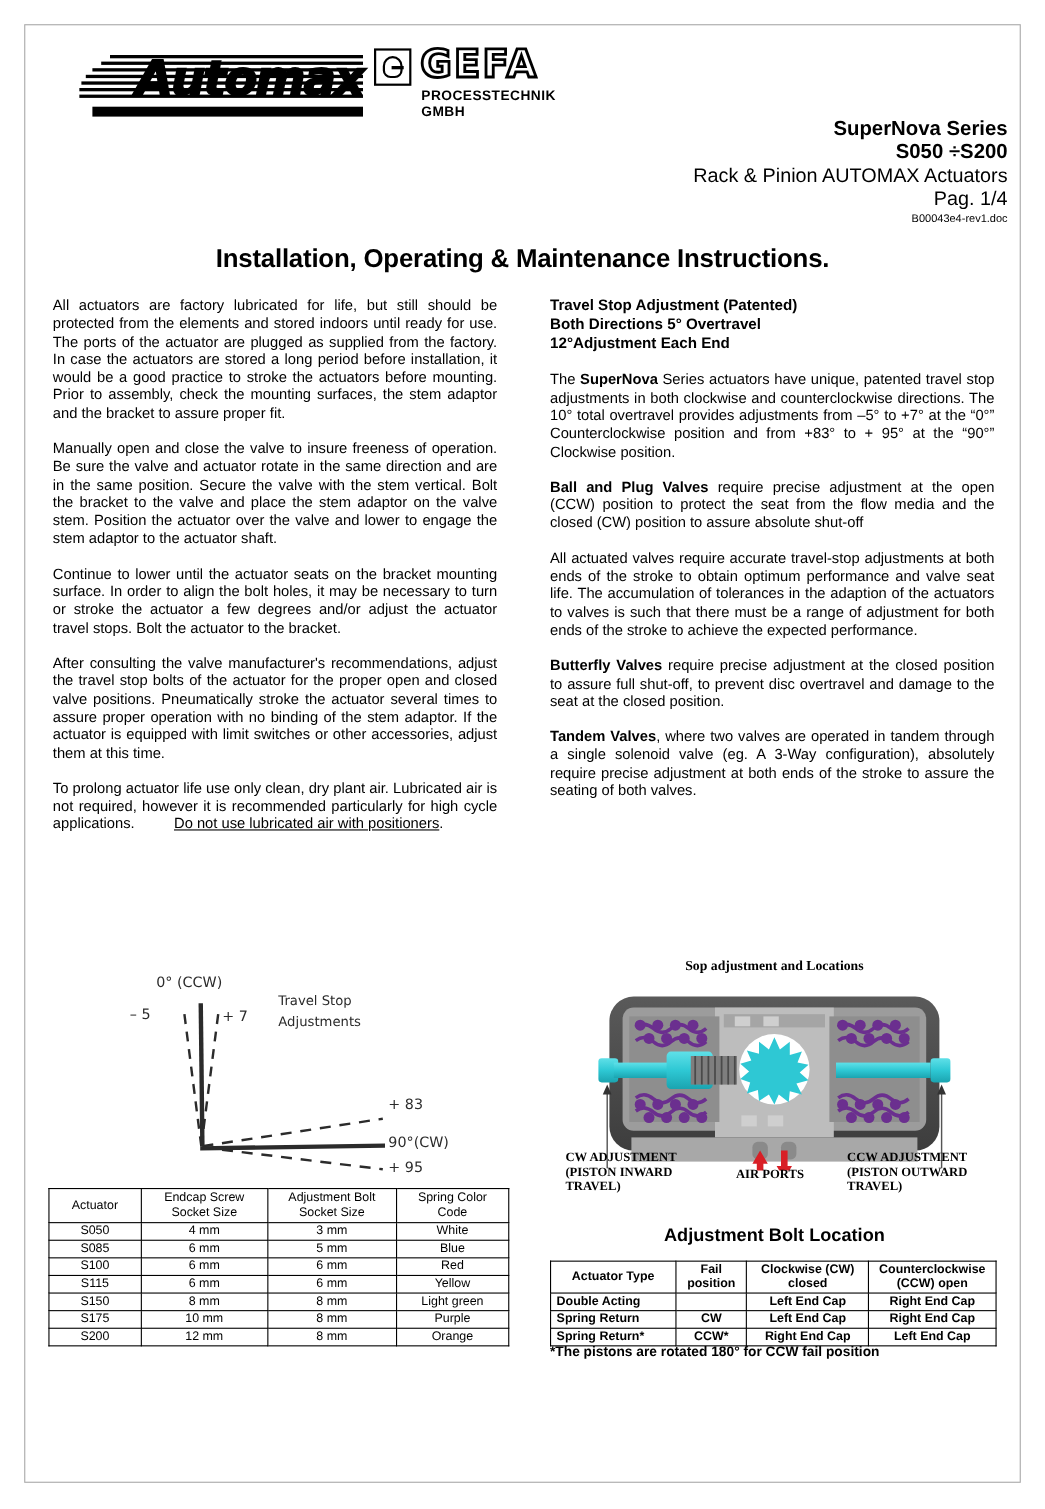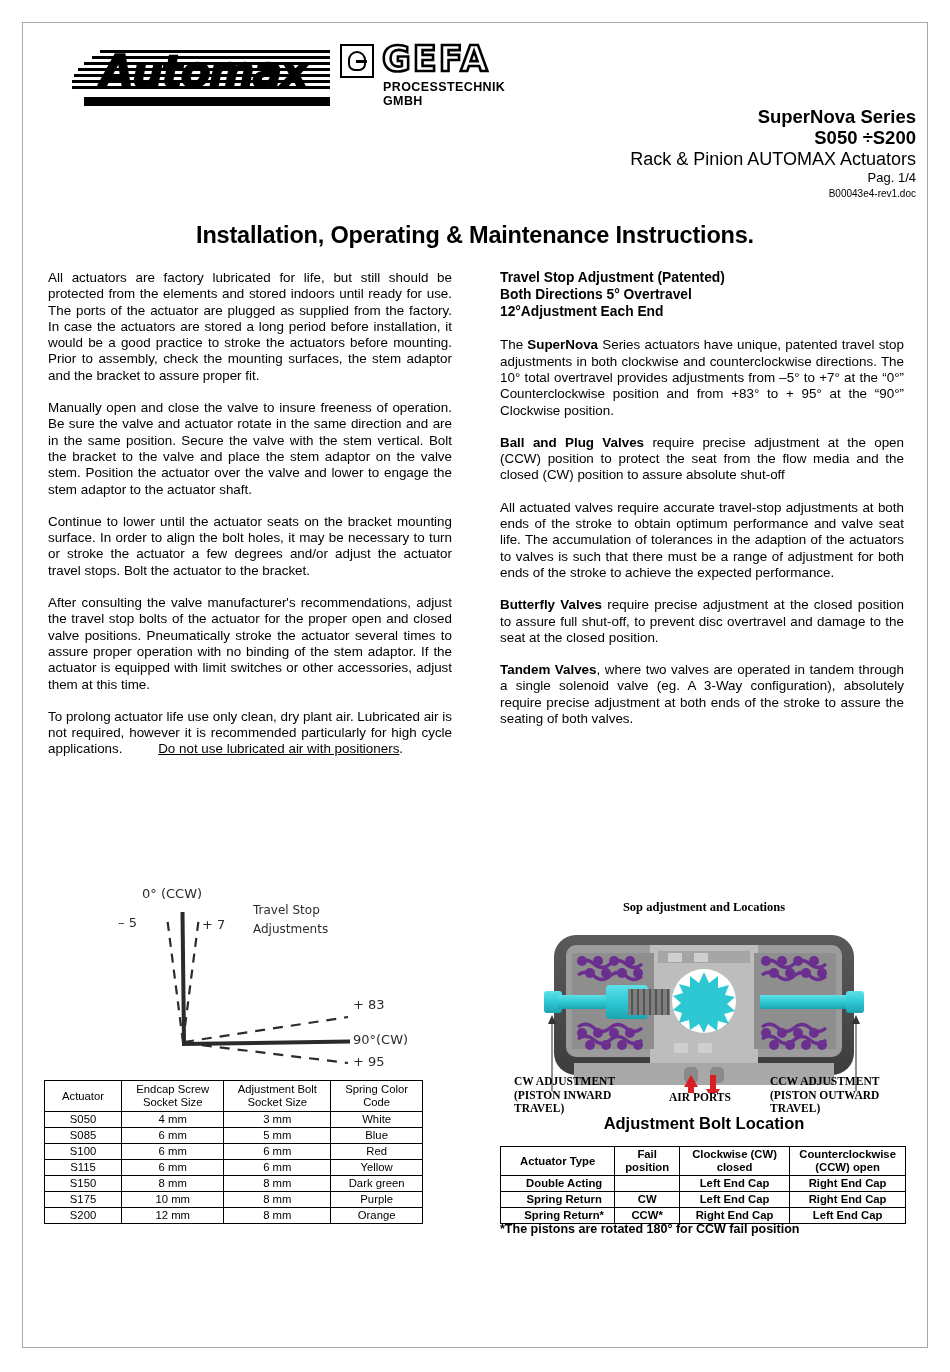--- a/index.html
+++ b/index.html
@@ -60,20 +60,21 @@
     top: 0px;
     width: 230px;
     height: 48px;
     font-family: "DejaVu Sans", sans-serif;
     font-weight: bold;
     font-style: italic;
     font-size: 44px;
     letter-spacing: -2px;
     line-height: 48px;
     color: #000;
+    text-align: right;
     -webkit-text-stroke: 1.5px #000;
   }
   .automax-bar {
     position: absolute;
     left: 12px;
     top: 49px;
     width: 246px;
     height: 9px;
     background: #000;
   }
@@ -142,21 +143,21 @@
     font-size: 18.5px;
   }
   .hr-l2 {
     font-weight: bold;
     font-size: 18.5px;
   }
   .hr-l3 {
     font-size: 18px;
   }
   .hr-l4 {
-    font-size: 13px;
+    font-size: 18px;
   }
   .hr-l5 {
     font-size: 10px;
     margin-top: 3px;
   }
 
   .doc-title {
     position: absolute;
     left: 0;
     top: 222px;
@@ -221,21 +222,21 @@
     font-size: 12px;
     line-height: 19px;
     color: #2b2b2b;
   }
 
   
   .table-spring {
     position: absolute;
     left: 44px;
     top: 1080px;
-    width: 379px;
+    width: 419px;
     border-collapse: collapse;
     font-size: 11.3px;
   }
   .table-spring th,
   .table-spring td {
     border: 1px solid #000;
     text-align: center;
     padding: 1px 2px;
     line-height: 13px;
     font-weight: normal;
@@ -245,21 +246,21 @@
   }
   .table-spring .c0 { width: 82px; }
   .table-spring .c1 { width: 117px; }
   .table-spring .c2 { width: 117px; }
   .table-spring .c3 { width: 103px; }
 
   
   .illus {
     position: absolute;
     left: 498px;
-    top: 895px;
+    top: 866px;
     width: 412px;
     height: 245px;
   }
   .illus-caption {
     position: absolute;
     left: 0;
     top: 5px;
     width: 412px;
     text-align: center;
     font-family: "Liberation Serif", serif;
@@ -303,22 +304,22 @@
   }
   .table-bolt th,
   .table-bolt td {
     border: 1px solid #000;
     text-align: center;
     padding: 1px 2px;
     line-height: 13px;
     font-weight: bold;
   }
   .table-bolt td.lead {
-    text-align: center;
-    padding-left: 15px;
+    text-align: left;
+    padding-left: 5px;
   }
   .table-bolt .b0 { width: 118px; }
   .table-bolt .b1 { width: 62px; }
   .table-bolt .b2 { width: 113px; }
   .table-bolt .b3 { width: 113px; }
   .bolt-note {
     position: absolute;
     left: 500px;
     top: 1222px;
     font-weight: bold;
@@ -470,21 +471,21 @@
     <tr>
         <td>S115</td>
         <td>6 mm</td>
         <td>6 mm</td>
         <td>Yellow</td>
       </tr>
     <tr>
         <td>S150</td>
         <td>8 mm</td>
         <td>8 mm</td>
-        <td>Dark green</td>
+        <td>Light green</td>
       </tr>
     <tr>
         <td>S175</td>
         <td>10 mm</td>
         <td>8 mm</td>
         <td>Purple</td>
       </tr>
     <tr>
         <td>S200</td>
         <td>12 mm</td>

